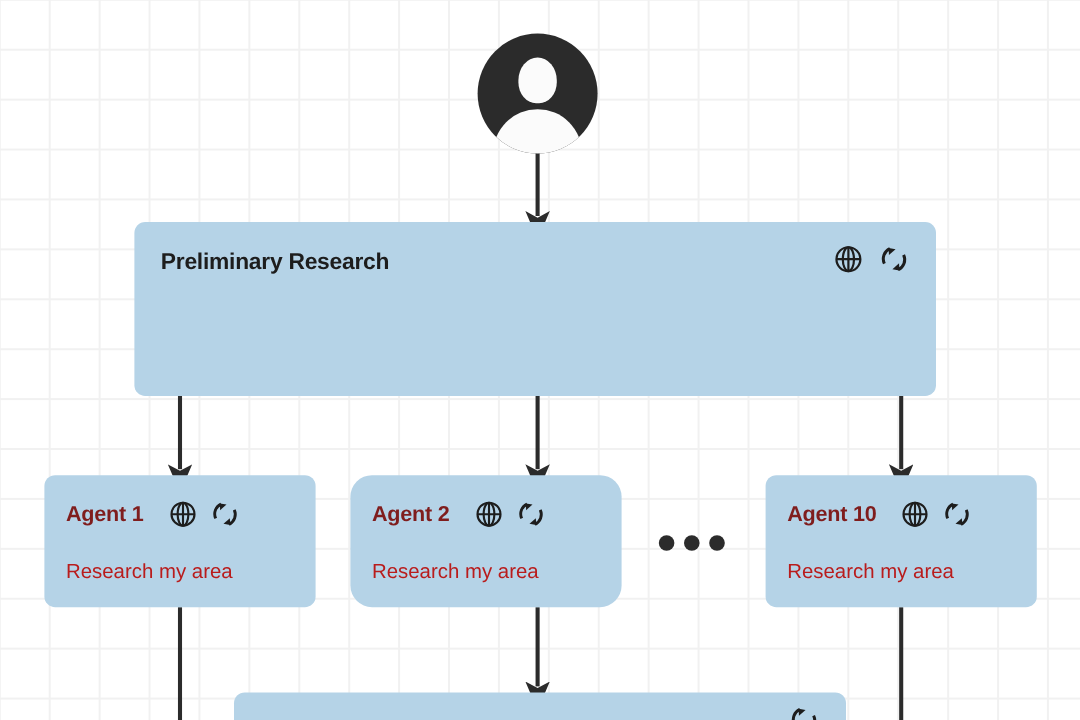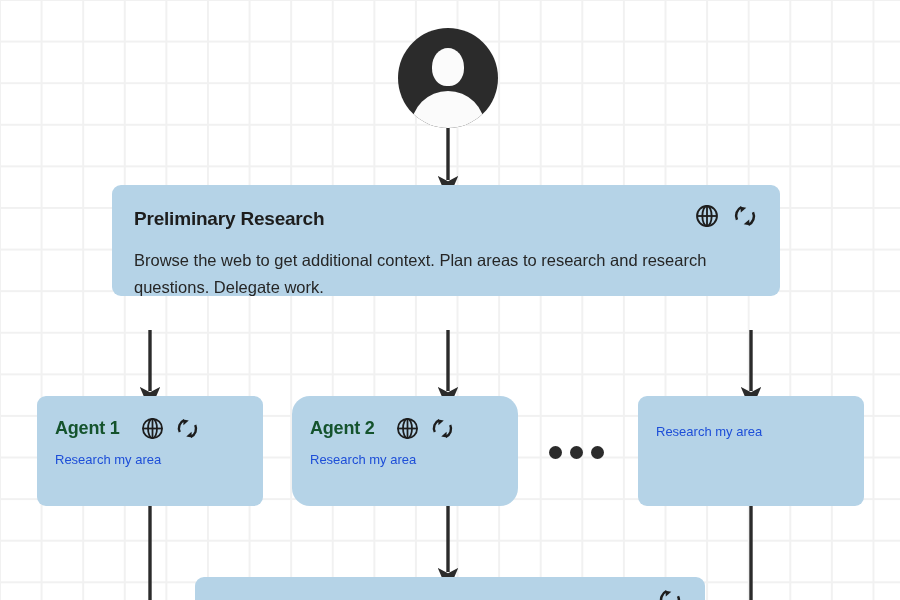--- a/index.html
+++ b/index.html
@@ -86,21 +86,21 @@
     position: absolute;
     background: #b5d3e7;
     border-radius: 9px;
     box-sizing: border-box;
   }
 
   .card-main {
     left: 112px;
     top: 185px;
     width: 668px;
-    height: 111px;
+    height: 145px;
     padding: 24px 22px 0 22px;
   }
   .card-main .card-title {
     font-size: 19px;
     font-weight: bold;
     color: #1d1d1d;
     letter-spacing: -0.2px;
     line-height: 1;
   }
   .card-main .card-desc {
@@ -131,34 +131,34 @@
 
   .card-agent .agent-head {
     display: flex;
     align-items: center;
     gap: 0;
     height: 28px;
   }
   .card-agent .agent-title {
     font-size: 18px;
     font-weight: bold;
-    color: #14532d;
+    color: #7f1d1d;
     letter-spacing: -0.2px;
     white-space: nowrap;
   }
   .card-agent .icons {
     display: flex;
     align-items: center;
     gap: 10px;
     margin-left: 20px;
   }
   .card-agent .agent-desc {
-    margin-top: 10px;
-    font-size: 13px;
-    color: #1d4ed8;
+    margin-top: 24px;
+    font-size: 17px;
+    color: #b91c1c;
     line-height: 1.3;
     white-space: nowrap;
   }
 
   .card-partial {
     left: 195px;
     top: 577px;
     width: 510px;
     height: 60px;
     border-radius: 9px 9px 0 0;
@@ -214,21 +214,20 @@
     <line x1="751" y1="506" x2="751" y2="600" stroke="#2b2b2b" stroke-width="3.4"></line>
   </svg>
 
   <div class="avatar">
     <div class="head"></div>
     <div class="body"></div>
   </div>
 
   <div class="card card-main">
     <div class="card-title">Preliminary Research</div>
-    <div class="card-desc">Browse the web to get additional context. Plan areas to research and research questions. Delegate work.</div>
     <div class="icons">
       <span>
         <svg class="icon-svg" width="26" height="26" viewBox="0 0 24 24" fill="none" stroke="#1d1d1d" stroke-width="1.7">
           <circle cx="12" cy="12" r="9.2"></circle>
           <ellipse cx="12" cy="12" rx="4.3" ry="9.2"></ellipse>
           <line x1="2.8" y1="12" x2="21.2" y2="12"></line>
           <line x1="12" y1="2.8" x2="12" y2="21.2"></line>
         </svg>
       </span>
       <span>
@@ -292,20 +291,41 @@
     <div class="agent-desc">Research my area</div>
   </div>
 
   <div class="ellipsis">
     <span></span>
     <span></span>
     <span></span>
   </div>
 
   <div class="card card-agent a3">
+    <div class="agent-head">
+      <span class="agent-title">Agent 10</span>
+      <span class="icons">
+        <span>
+          <svg class="icon-svg" width="25" height="25" viewBox="0 0 24 24" fill="none" stroke="#1d1d1d" stroke-width="1.7">
+            <circle cx="12" cy="12" r="9.2"></circle>
+            <ellipse cx="12" cy="12" rx="4.3" ry="9.2"></ellipse>
+            <line x1="2.8" y1="12" x2="21.2" y2="12"></line>
+            <line x1="12" y1="2.8" x2="12" y2="21.2"></line>
+          </svg>
+        </span>
+        <span>
+          <svg class="icon-svg" width="25" height="25" viewBox="0 0 24 24" fill="none" stroke="#1d1d1d" stroke-width="2.3" stroke-linecap="butt">
+            <path d="M19.4 8.6 A8.6 8.6 0 0 1 15.2 20.1"></path>
+            <path d="M4.6 15.4 A8.6 8.6 0 0 1 8.8 3.9"></path>
+            <path d="M15.9 15.2 L16.1 20.6 L10.8 19.7 Z" fill="#1d1d1d" stroke="none"></path>
+            <path d="M8.1 8.8 L7.9 3.4 L13.2 4.3 Z" fill="#1d1d1d" stroke="none"></path>
+          </svg>
+        </span>
+      </span>
+    </div>
     <div class="agent-desc">Research my area</div>
   </div>
 
   <div class="card card-partial">
     <div class="icons">
       <span>
         <svg class="icon-svg" width="26" height="26" viewBox="0 0 24 24" fill="none" stroke="#1d1d1d" stroke-width="2.3" stroke-linecap="butt">
           <path d="M19.4 8.6 A8.6 8.6 0 0 1 15.2 20.1"></path>
           <path d="M4.6 15.4 A8.6 8.6 0 0 1 8.8 3.9"></path>
           <path d="M15.9 15.2 L16.1 20.6 L10.8 19.7 Z" fill="#1d1d1d" stroke="none"></path>

